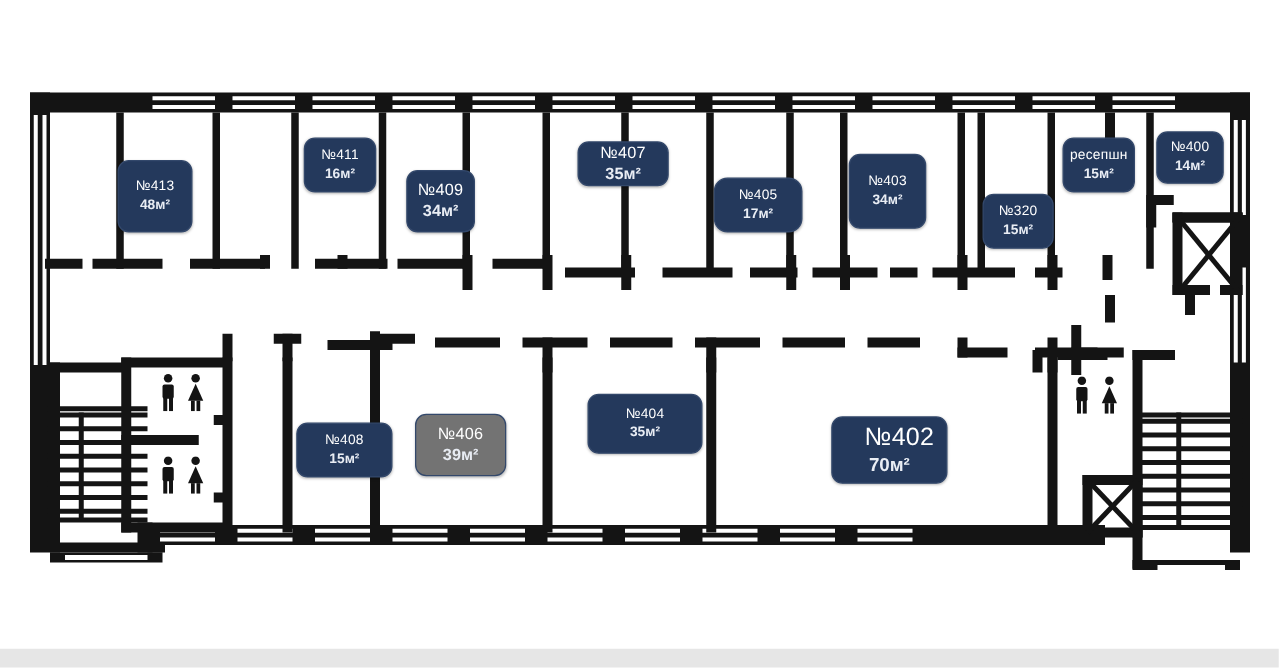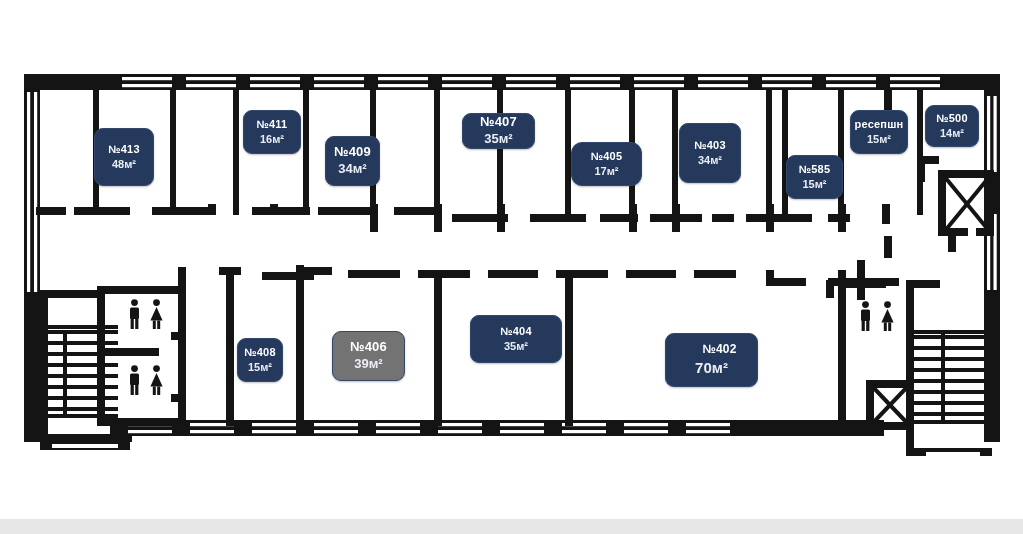--- a/index.html
+++ b/index.html
@@ -35,35 +35,35 @@
     display:flex;
     flex-direction:column;
     align-items:center;
     justify-content:center;
     text-align:center;
     line-height:1.15;
     box-shadow:0 1px 2px rgba(0,0,0,.25);
     user-select:none;
   }
   .room-label .rl-name{
-    font-weight:bold;
+    font-weight:normal;
     letter-spacing:.2px;
     white-space:nowrap;
   }
   .room-label .rl-area{
     font-weight:bold;
     color:#e9edf4;
     white-space:nowrap;
     margin-top:2px;
   }
   .rl-sm .rl-name{font-size:11px;}
   .rl-sm .rl-area{font-size:11px;}
   .rl-md .rl-name{font-size:13px;}
   .rl-md .rl-area{font-size:13px;}
-  .rl-lg .rl-name{font-size:12px;margin-left:16px;}
+  .rl-lg .rl-name{font-size:20px;margin-left:16px;}
   .rl-lg .rl-area{font-size:15px;}
   
   .wc-group{
     position:absolute;
     display:flex;
     align-items:flex-end;
     gap:4px;
   }
   .wc-group svg{display:block;}
 </style>
@@ -375,32 +375,32 @@
       </div>
       <div class="room-label rl-sm" style="left: 571px; top: 142px; width: 71px; height: 44px; background: rgb(36, 57, 92); border-color: rgb(51, 72, 107); border-radius: 11px;">
         <div class="rl-name">№405</div>
         <div class="rl-area">17м²</div>
       </div>
       <div class="room-label rl-sm" style="left: 679px; top: 123px; width: 62px; height: 60px; background: rgb(36, 57, 92); border-color: rgb(51, 72, 107);">
         <div class="rl-name">№403</div>
         <div class="rl-area">34м²</div>
       </div>
       <div class="room-label rl-sm" style="left: 786px; top: 155px; width: 57px; height: 44px; background: rgb(36, 57, 92); border-color: rgb(51, 72, 107);">
-        <div class="rl-name">№585</div>
+        <div class="rl-name">№320</div>
         <div class="rl-area">15м²</div>
       </div>
       <div class="room-label rl-sm" style="left: 850px; top: 110px; width: 58px; height: 44px; background: rgb(36, 57, 92); border-color: rgb(51, 72, 107);">
         <div class="rl-name">ресепшн</div>
         <div class="rl-area">15м²</div>
       </div>
       <div class="room-label rl-sm" style="left: 925px; top: 105px; width: 54px; height: 42px; background: rgb(36, 57, 92); border-color: rgb(51, 72, 107);">
-        <div class="rl-name">№500</div>
+        <div class="rl-name">№400</div>
         <div class="rl-area">14м²</div>
       </div>
-      <div class="room-label rl-sm" style="left: 237px; top: 338px; width: 46px; height: 44px; background: rgb(36, 57, 92); border-color: rgb(51, 72, 107);">
+      <div class="room-label rl-sm" style="left: 237px; top: 338px; width: 77px; height: 44px; background: rgb(36, 57, 92); border-color: rgb(51, 72, 107);">
         <div class="rl-name">№408</div>
         <div class="rl-area">15м²</div>
       </div>
       <div class="room-label rl-md" style="left: 332px; top: 331px; width: 73px; height: 50px; background: #737373; border-color: rgb(51, 72, 107);">
         <div class="rl-name">№406</div>
         <div class="rl-area">39м²</div>
       </div>
       <div class="room-label rl-sm" style="left: 470px; top: 315px; width: 92px; height: 48px; background: rgb(36, 57, 92); border-color: rgb(51, 72, 107);">
         <div class="rl-name">№404</div>
         <div class="rl-area">35м²</div>

